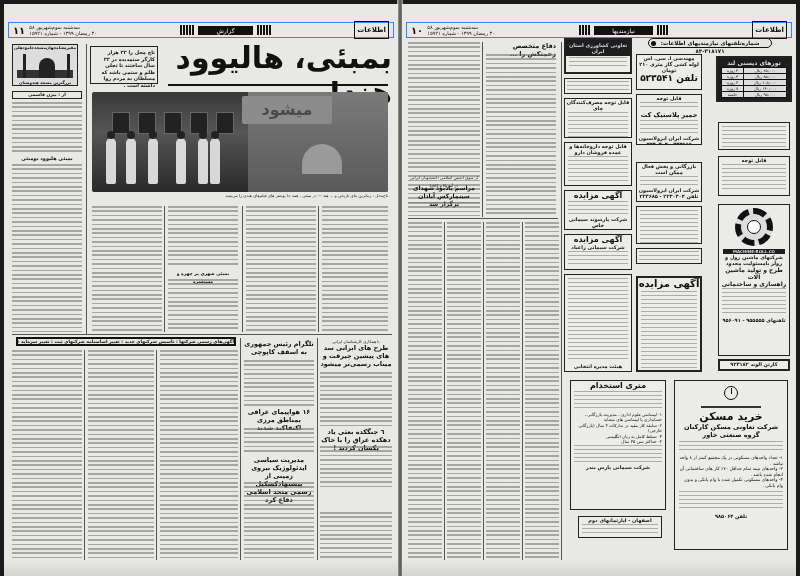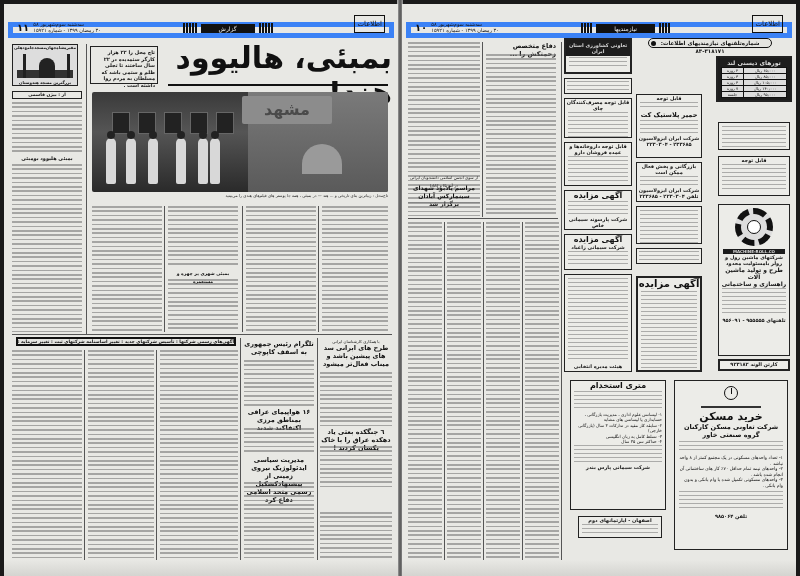--- a/index.html
+++ b/index.html
@@ -3,26 +3,26 @@
 <meta charset="utf-8">
 <style>
   * { box-sizing: border-box; margin: 0; padding: 0; }
   html, body { width: 800px; height: 576px; overflow: hidden; background: #1a1a1a; }
   body { font-family: "DejaVu Sans", sans-serif; color: #111; position: relative; direction: ltr; }
 
   .page { position: absolute; top: 4px; height: 572px; background: #e8e8e4; overflow: hidden; }
   .page-left { left: 4px; width: 394px; }
   .page-right { left: 402px; width: 394px; }
   .spine { position: absolute; left: 397px; top: 0; width: 6px; height: 576px; background: linear-gradient(90deg,#bbb,#555,#999); }
-  .hdr { position: absolute; top: 18px; left: 4px; right: 4px; height: 16px; border: 5px solid #3b82f6; display: flex; align-items: flex-end; justify-content: space-between; padding: 0 4px; font-size: 6px; gap: 16px; }
+  .hdr { position: absolute; top: 18px; left: 4px; right: 4px; height: 16px; border: 1px solid #3b82f6; display: flex; align-items: center; justify-content: space-between; padding: 0 4px; font-size: 6px; gap: 16px; }
   .hdr .pnum { font-weight: bold; font-size: 10px; }
   .hdr .bars { flex: 1; display: flex; justify-content: center; align-items: center; gap: 1px; }
   .hdr .bar { width: 2px; height: 10px; background: #111; }
   .hdr .section { background: #111; color: #eee; font-size: 6px; padding: 1px 18px; margin: 0 3px; }
-  .hdr .logo { font-weight: normal; font-size: 7px; border: 1px solid #111; padding: 4px 2px; }
+  .hdr .logo { font-weight: bold; font-size: 7px; border: 1px solid #111; padding: 4px 2px; }
   .hdr .dateline { font-size: 5px; line-height: 6px; text-align: left; direction: rtl; }
 
   .textcol { position: absolute; overflow: hidden; font-size: 3.6px; line-height: 4.6px; color: #333; text-align: justify; direction: rtl; }
   .textcol::before { content: ""; }
   .lines { width: 100%; height: 100%; background: repeating-linear-gradient(180deg, #6e6e6e 0 1.6px, transparent 1.6px 4.4px); opacity: .55; }
   .vrule { position: absolute; width: 1px; background: #555; }
   .hrule { position: absolute; height: 1px; background: #555; }
   .box { position: absolute; border: 1px solid #222; background: #ecece8; overflow: hidden; direction: rtl; text-align: center; }
   .box.thick { border-width: 2px; }
   .box .t { font-weight: bold; }
@@ -112,21 +112,21 @@
       <div class="lines"></div>
     </div>
   <div class="vrule" style="left:82px;top:40px;height:290px;"></div>
 
   <div class="kicker">تاج محل را ۲۲ هزار کارگر ستمدیده در ۲۲ سال ساختند تا تجلی ظلم و ستمی باشد که مسلطان به مردم روا داشته است .</div>
   <div class="headline">بمبئی، هالیوود هند!</div>
   <div class="headline-rule"></div>
 
   <div class="photo">
     <div class="wall"></div>
-    <div class="sign">مشهد</div>
+    <div class="sign">میشود</div>
     <div class="window" style="left:20px"></div>
     <div class="window" style="left:46px"></div>
     <div class="window" style="left:72px"></div>
     <div class="window" style="left:98px"></div>
     <div class="window" style="left:124px"></div>
     <div class="dome"></div>
     <div class="person" style="left:14px"></div>
     <div class="person" style="left:34px"></div>
     <div class="person" style="left:56px"></div>
     <div class="person" style="left:84px"></div>
@@ -181,21 +181,21 @@
   <div class="textcol" style="left:240px;top:424px;width:70px;height:24px;">
       <div class="lines"></div>
     </div>
   <div class="subhead" style="left:240px;top:452px;width:70px;">مدیریت سیاسی ایدئولوژیک نیروی زمینی از پیشنهادکشکیل رسمی متحد اسلامی دفاع کرد</div>
   <div class="textcol" style="left:240px;top:478px;width:70px;height:78px;">
       <div class="lines"></div>
     </div>
   <div class="vrule" style="left:313px;top:334px;height:222px;"></div>
 
   <div class="subhead" style="left:316px;top:334px;width:72px;font-size:4px;font-weight:normal;">با همکاری کارشناسان ایرانی</div>
-  <div class="subhead" style="left:316px;top:340px;width:72px;">طرح های ابرانی سد های پیشین باشد و میناب فعال‌تر میشود</div>
+  <div class="subhead" style="left:316px;top:340px;width:72px;">طرح های ابرانی سد های پیشین جیرفت و میناب رسمی‌تر میشود</div>
   <div class="textcol" style="left:316px;top:368px;width:72px;height:54px;">
       <div class="lines"></div>
     </div>
   <div class="subhead" style="left:316px;top:424px;width:72px;">٦ جنگکده بعثی یاد دهکده عراق را با خاک یکسان کردند !</div>
   <div class="textcol" style="left:316px;top:442px;width:72px;height:44px;">
       <div class="lines"></div>
     </div>
   <div class="textcol" style="left:316px;top:508px;width:72px;height:48px;">
       <div class="lines"></div>
     </div>
@@ -287,21 +287,26 @@
   <div class="box" style="left:162px;top:230px;width:68px;height:36px;">
     <div class="t" style="font-size:8px;">آگهی مزایده</div>
     <div class="small t">شرکت سیمانی زاغباد</div>
     <div class="mini-lines" style="height:14px;margin:1px 3px;"></div>
   </div>
   <div class="box" style="left:162px;top:270px;width:68px;height:98px;">
     <div class="mini-lines" style="height:82px;margin:3px;"></div>
     <div class="small t">هیئت مدیره انتخابی</div>
   </div>
 
-  <div class="box" style="left:234px;top:90px;width:66px;height:64px;">
+  <div class="box" style="left:234px;top:50px;width:66px;height:36px;">
+    <div class="small t">مهندسی ا. سی. اس</div>
+    <div class="small t">لوله کشی گاز متری ۲۱۰ تومان</div>
+    <div class="t" style="font-size:9px;">تلفن ۵۲۳۵۴۱</div>
+  </div>
+  <div class="box" style="left:234px;top:90px;width:66px;height:51px;">
     <div class="small t">قابل توجه</div>
     <div class="mini-lines" style="height:8px;margin:1px 3px;"></div>
     <div class="t" style="font-size:6.5px;">حمیر پلاستیک کت</div>
     <div class="mini-lines" style="height:14px;margin:1px 3px;"></div>
     <div class="small t">شرکت ایران ایزولاسیون</div>
     <div class="small t">۲۳۳۶۸۵ - ۲۲۳۰۳۰۴</div>
   </div>
   <div class="box" style="left:234px;top:158px;width:66px;height:40px;">
     <div class="small t">بازرگانی و پخش فعال ممکن است</div>
     <div class="mini-lines" style="height:10px;margin:1px 3px;"></div>

